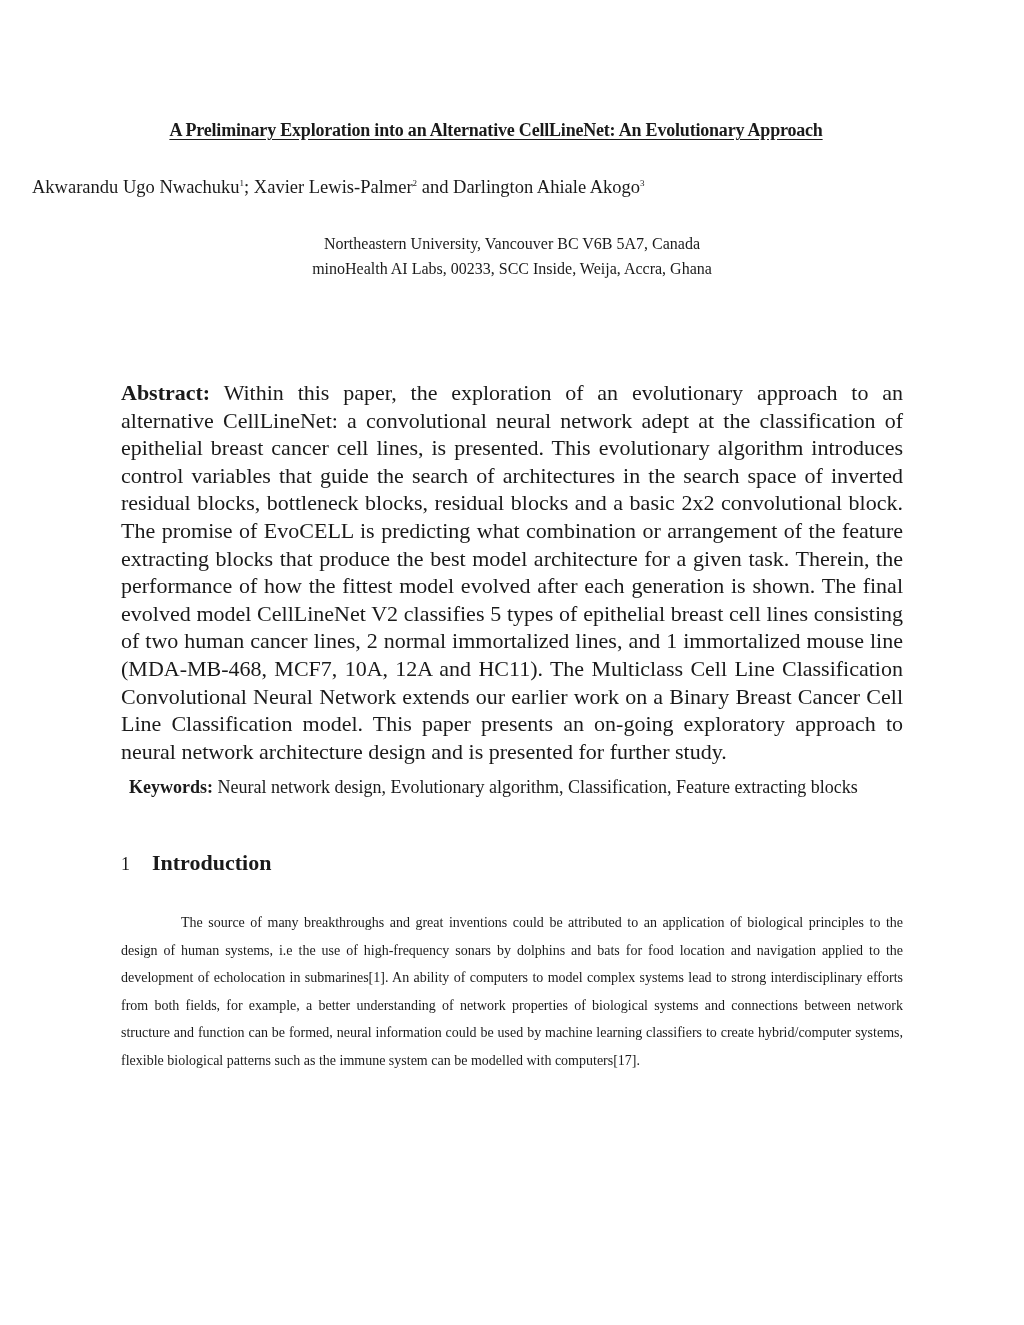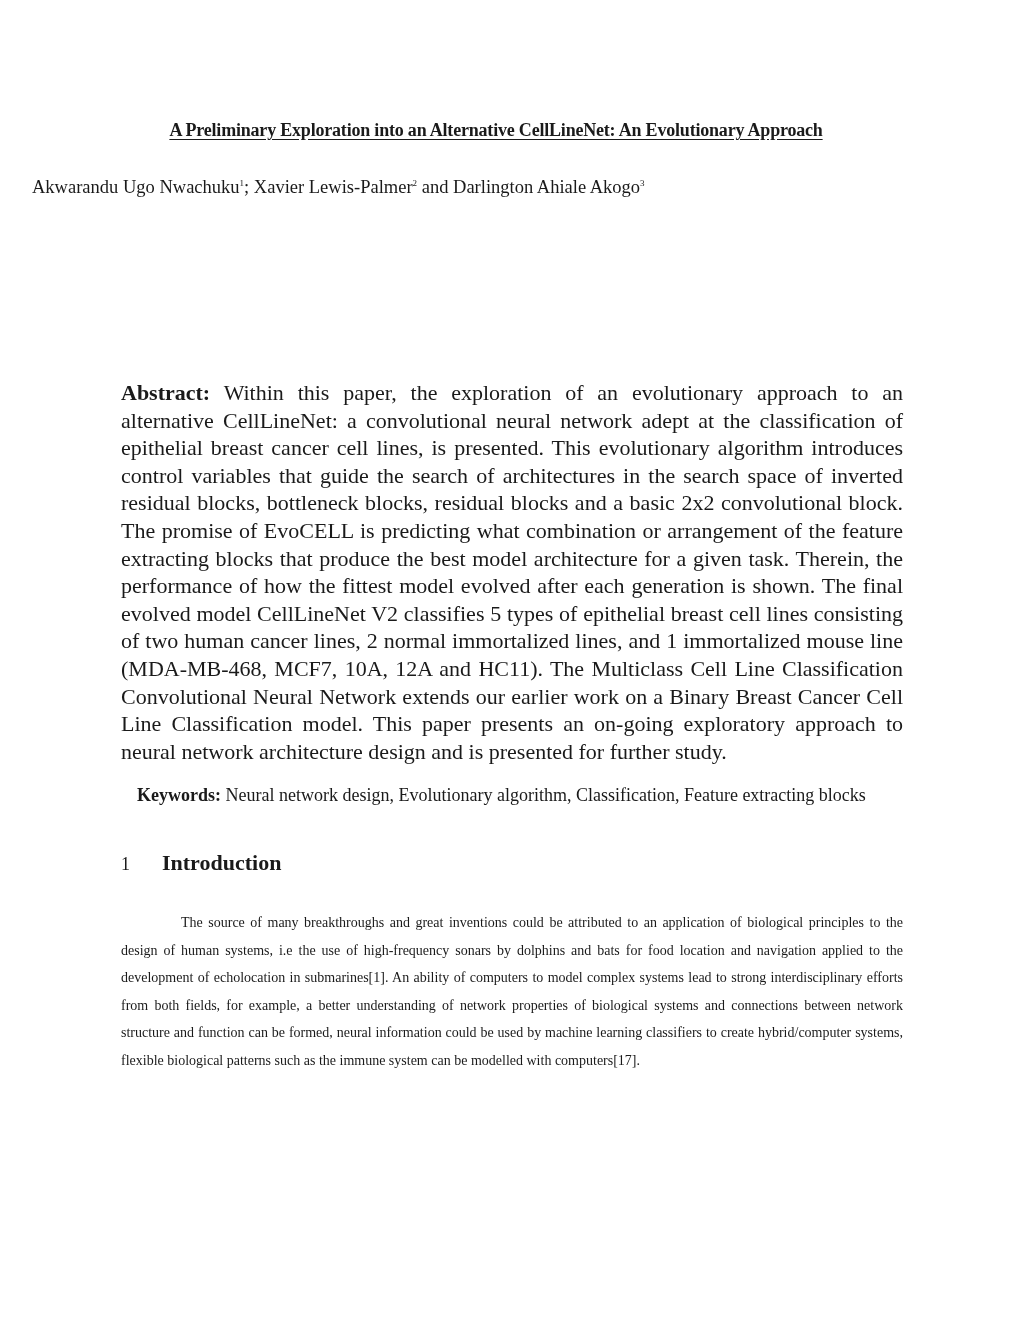--- a/index.html
+++ b/index.html
@@ -69,41 +69,40 @@
     }
     .label { font-weight: bold; }
     .keywords {
       position: absolute;
       top: 766px;
       left: 0;
       width: 782px;
       font-size: 18px;
       line-height: 27.6px;
       text-align: justify;
-      margin: 16px;
+      margin: 8px;
     }
     .section-heading {
       position: absolute;
       top: 850px;
       left: 0;
       width: 782px;
       font-size: 22px;
       margin: 0;
       display: flex;
       align-items: baseline;
     }
     .section-number {
       font-weight: normal;
       font-size: 18px;
       width: 31px;
       display: inline-block;
     }
     .section-title {
       font-weight: bold;
-      margin-left: 10px;
     }
     .intro {
       position: absolute;
       top: 909px;
       left: 0;
       width: 782px;
       font-size: 14px;
       line-height: 27.6px;
       text-align: justify;
       text-indent: 60px;
@@ -115,20 +114,22 @@
 
 <div class="page">
 
   <h1 class="title" style="margin:0;">A Preliminary Exploration into an Alternative CellLineNet: An Evolutionary Approach</h1>
 
   <div class="authors">
     <span>Akwarandu Ugo Nwachuku</span><sup>1</sup><span style="white-space:pre;">; </span><span>Xavier Lewis-Palmer</span><sup>2</sup><span style="white-space:pre;"> and </span><span>Darlington Ahiale Akogo</span><sup>3</sup>
   </div>
 
   <div class="affiliations">
+    <div>Northeastern University, Vancouver BC V6B 5A7, Canada</div>
+    <div>minoHealth AI Labs, 00233, SCC Inside, Weija, Accra, Ghana</div>
   </div>
 
   <p class="abstract"><span class="label">Abstract:</span> <span>Within this paper, the exploration of an evolutionary approach to an alternative CellLineNet: a convolutional neural network adept at the classification of epithelial breast cancer cell lines, is presented. This evolutionary algorithm introduces control variables that guide the search of architectures in the search space of inverted residual blocks, bottleneck blocks, residual blocks and a basic 2x2 convolutional block. The promise of EvoCELL is predicting what combination or arrangement of the feature extracting blocks that produce the best model architecture for a given task. Therein, the performance of how the fittest model evolved after each generation is shown. The final evolved model CellLineNet V2 classifies 5 types of epithelial breast cell lines consisting of two human cancer lines, 2 normal immortalized lines, and 1 immortalized mouse line (MDA-MB-468, MCF7, 10A, 12A and HC11). The Multiclass Cell Line Classification Convolutional Neural Network extends our earlier work on a Binary Breast Cancer Cell Line Classification model. This paper presents an on-going exploratory approach to neural network architecture design and is presented for further study.</span></p>
 
   <p class="keywords"><span class="label">Keywords:</span> <span>Neural network design, Evolutionary algorithm, Classification, Feature extracting blocks</span></p>
 
   <h2 class="section-heading">
     <span class="section-number">1</span>
     <span class="section-title">Introduction</span>
   </h2>

